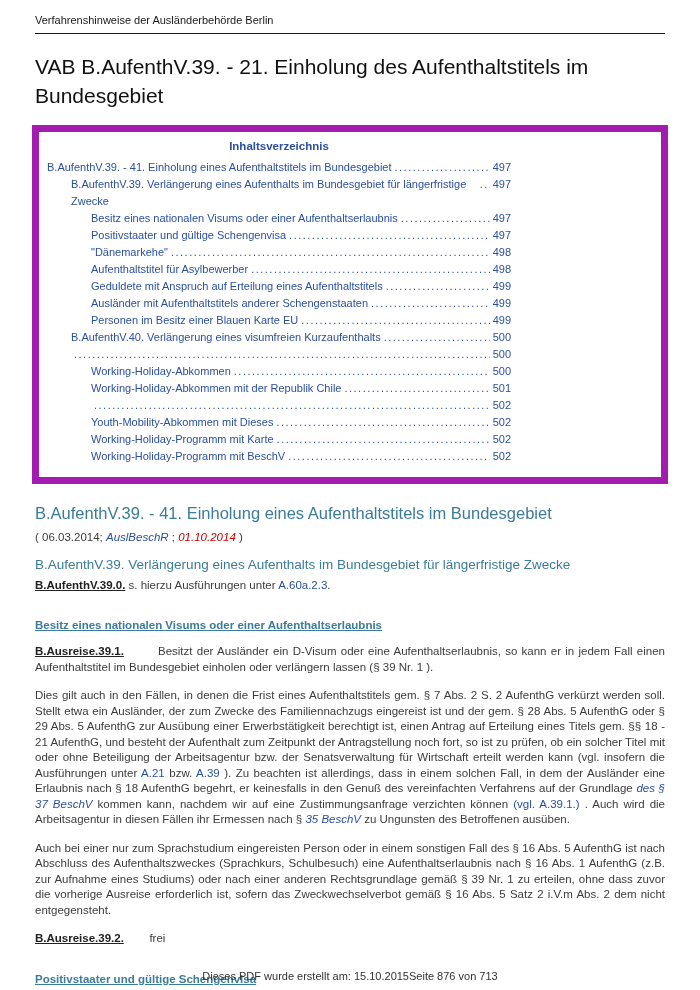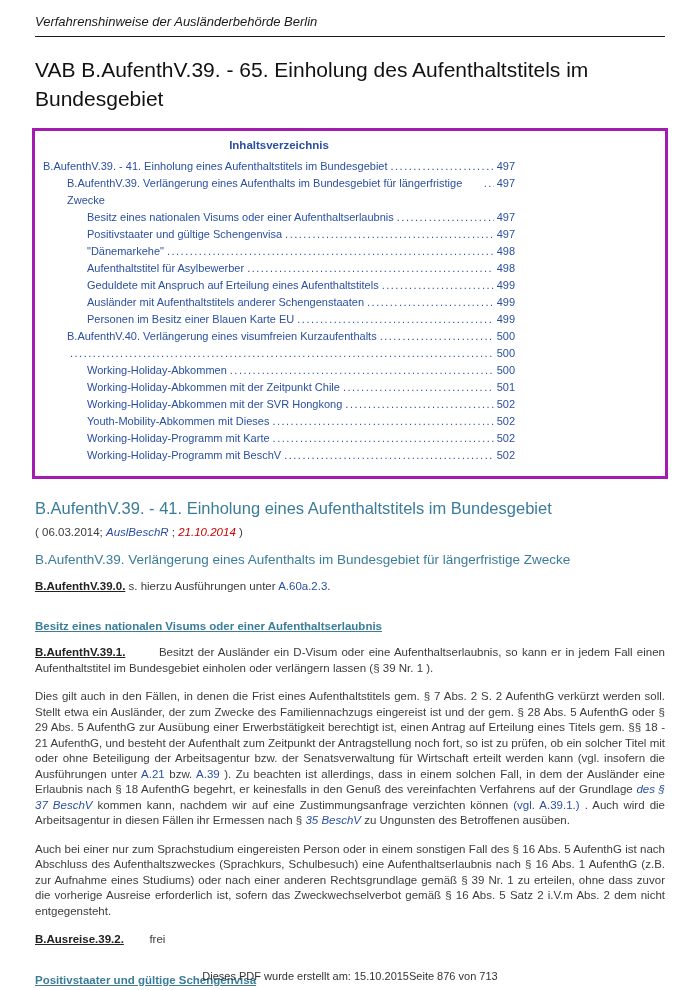--- a/index.html
+++ b/index.html
@@ -14,32 +14,31 @@
     width: 700px; height: 990px;
     background: #ffffff;
     font-family: "Liberation Sans", sans-serif;
     color: var(--text);
     position: relative;
     overflow: hidden;
   }
   .page { padding: 14px 35px 0 35px; height: 100%; }
 
   .doc-header {
-    font-size: 13px; color: #1a1a1a;
+    font-size: 11px; color: #1a1a1a;
     padding-bottom: 7px;
     border-bottom: 1.5px solid #1a1a1a;
-    font-style: italic;
   }
   h1.page-title {
     font-size: 21px; font-weight: 400; color: #111;
     margin: 18px 0 14px; line-height: 1.4;
   }
 
   .toc-box {
-    border: 3px solid #a21caf;
+    border: 7px solid #a21caf;
     margin: 0 -3px 16px;
     padding: 8px 0 12px;
   }
   .toc-inner { padding: 0 150px 0 8px; }
   .toc-title {
     text-align: center; color: var(--link);
     font-weight: 700; font-size: 11.5px;
     margin-bottom: 7px;
   }
   .toc-row {
@@ -69,21 +68,21 @@
   .mini-heading {
     color: var(--heading); font-size: 11.5px; font-weight: 700;
     text-decoration: underline;
     margin: 26px 0 12px;
   }
   .para {
     font-size: 11.5px; line-height: 15.5px;
     text-align: justify;
     margin: 13px 0;
   }
-  .para.first-after-sub { margin-top: 12px; }
+  .para.first-after-sub { margin-top: 6px; }
 
   .s-n  { color: var(--text); }
   .s-bu { color: #222; font-weight: 700; text-decoration: underline; }
   .s-l  { color: var(--link); cursor: pointer; }
   .s-li { color: var(--link); font-style: italic; cursor: pointer; }
   .s-ri { color: var(--red); font-style: italic; }
 
   .footer {
     position: absolute; left: 35px; right: 35px; bottom: 8px;
     display: flex; justify-content: center;
@@ -92,21 +91,21 @@
 </style>
 </head>
 <body>
 
 <div class="page">
 
   <div class="doc-header">
     <span>Verfahrenshinweise der Ausländerbehörde Berlin</span>
   </div>
 
-  <h1 class="page-title">VAB B.AufenthV.39. - 65. Einholung des Aufenthaltstitels im Bundesgebiet</h1>
+  <h1 class="page-title">VAB B.AufenthV.39. - 21. Einholung des Aufenthaltstitels im Bundesgebiet</h1>
 
   <div class="toc-box">
     <div class="toc-inner">
       <div class="toc-title">Inhaltsverzeichnis</div>
       <div class="toc-entries">
 
           <div class="toc-row lv0">
             <span class="toc-label">B.AufenthV.39. - 41. Einholung eines Aufenthaltstitels im Bundesgebiet</span>
             <span class="toc-dots"></span>
             <span class="toc-page">497</span>
@@ -171,27 +170,26 @@
             <span class="toc-page">500</span>
           </div>
 
           <div class="toc-row lv2">
             <span class="toc-label">Working-Holiday-Abkommen</span>
             <span class="toc-dots"></span>
             <span class="toc-page">500</span>
           </div>
 
           <div class="toc-row lv2">
-            <span class="toc-label">Working-Holiday-Abkommen mit der Zeitpunkt Chile</span>
+            <span class="toc-label">Working-Holiday-Abkommen mit der Republik Chile</span>
             <span class="toc-dots"></span>
             <span class="toc-page">501</span>
           </div>
 
           <div class="toc-row lv2">
-            <span class="toc-label">Working-Holiday-Abkommen mit der SVR Hongkong</span>
             <span class="toc-dots"></span>
             <span class="toc-page">502</span>
           </div>
 
           <div class="toc-row lv2">
             <span class="toc-label">Youth-Mobility-Abkommen mit Dieses</span>
             <span class="toc-dots"></span>
             <span class="toc-page">502</span>
           </div>
 
@@ -205,29 +203,29 @@
             <span class="toc-label">Working-Holiday-Programm mit BeschV</span>
             <span class="toc-dots"></span>
             <span class="toc-page">502</span>
           </div>
         </div>
     </div>
   </div>
 
   <h2 class="sec-heading">B.AufenthV.39. - 41. Einholung eines Aufenthaltstitels im Bundesgebiet</h2>
 
-  <p class="date-line"><span class="s-n">( 06.03.2014; </span><span class="s-li">AuslBeschR</span><span class="s-n"> ; </span><span class="s-ri">21.10.2014</span><span class="s-n"> )</span></p>
+  <p class="date-line"><span class="s-n">( 06.03.2014; </span><span class="s-li">AuslBeschR</span><span class="s-n"> ; </span><span class="s-ri">01.10.2014</span><span class="s-n"> )</span></p>
 
   <h3 class="subsec-heading">B.AufenthV.39. Verlängerung eines Aufenthalts im Bundesgebiet für längerfristige Zwecke</h3>
 
   <p class="para first-after-sub"><span class="s-bu">B.AufenthV.39.0.</span><span class="s-n"> s. hierzu Ausführungen unter </span><span class="s-l">A.60a.2.3</span><span class="s-n">.</span></p>
 
   <h4 class="mini-heading">Besitz eines nationalen Visums oder einer Aufenthaltserlaubnis</h4>
 
-  <p class="para"><span class="s-bu">B.AufenthV.39.1.</span><span class="s-n">&nbsp;&nbsp;&nbsp;&nbsp;&nbsp;&nbsp;&nbsp; Besitzt der Ausländer ein D-Visum oder eine Aufenthaltserlaubnis, so kann er in jedem Fall einen Aufenthaltstitel im Bundesgebiet einholen oder verlängern lassen (§ 39 Nr. 1 ).</span></p>
+  <p class="para"><span class="s-bu">B.Ausreise.39.1.</span><span class="s-n">&nbsp;&nbsp;&nbsp;&nbsp;&nbsp;&nbsp;&nbsp; Besitzt der Ausländer ein D-Visum oder eine Aufenthaltserlaubnis, so kann er in jedem Fall einen Aufenthaltstitel im Bundesgebiet einholen oder verlängern lassen (§ 39 Nr. 1 ).</span></p>
 
   <p class="para"><span class="s-n">Dies gilt auch in den Fällen, in denen die Frist eines Aufenthaltstitels gem. § 7 Abs. 2 S. 2 AufenthG verkürzt werden soll. Stellt etwa ein Ausländer, der zum Zwecke des Familiennachzugs eingereist ist und der gem. § 28 Abs. 5 AufenthG oder § 29 Abs. 5 AufenthG zur Ausübung einer Erwerbstätigkeit berechtigt ist, einen Antrag auf Erteilung eines Titels gem. §§ 18 - 21 AufenthG, und besteht der Aufenthalt zum Zeitpunkt der Antragstellung noch fort, so ist zu prüfen, ob ein solcher Titel mit oder ohne Beteiligung der Arbeitsagentur bzw. der Senatsverwaltung für Wirtschaft erteilt werden kann (vgl. insofern die Ausführungen unter </span><span class="s-l">A.21</span><span class="s-n"> bzw. </span><span class="s-l">A.39</span><span class="s-n"> ). Zu beachten ist allerdings, dass in einem solchen Fall, in dem der Ausländer eine Erlaubnis nach § 18 AufenthG begehrt, er keinesfalls in den Genuß des vereinfachten Verfahrens auf der Grundlage </span><span class="s-li">des § 37 BeschV</span><span class="s-n"> kommen kann, nachdem wir auf eine Zustimmungsanfrage verzichten können </span><span class="s-l">(vgl. A.39.1.)</span><span class="s-n"> . Auch wird die Arbeitsagentur in diesen Fällen ihr Ermessen nach § </span><span class="s-li">35 BeschV</span><span class="s-n"> zu Ungunsten des Betroffenen ausüben.</span></p>
 
   <p class="para"><span class="s-n">Auch bei einer nur zum Sprachstudium eingereisten Person oder in einem sonstigen Fall des § 16 Abs. 5 AufenthG ist nach Abschluss des Aufenthaltszweckes (Sprachkurs, Schulbesuch) eine Aufenthaltserlaubnis nach § 16 Abs. 1 AufenthG (z.B. zur Aufnahme eines Studiums) oder nach einer anderen Rechtsgrundlage gemäß § 39 Nr. 1 zu erteilen, ohne dass zuvor die vorherige Ausreise erforderlich ist, sofern das Zweckwechselverbot gemäß § 16 Abs. 5 Satz 2 i.V.m Abs. 2 dem nicht entgegensteht.</span></p>
 
   <p class="para"><span class="s-bu">B.Ausreise.39.2.</span><span class="s-n">&nbsp;&nbsp;&nbsp;&nbsp;&nbsp;&nbsp;&nbsp; frei</span></p>
 
   <h4 class="mini-heading">Positivstaater und gültige Schengenvisa</h4>
 
   <div class="footer">

